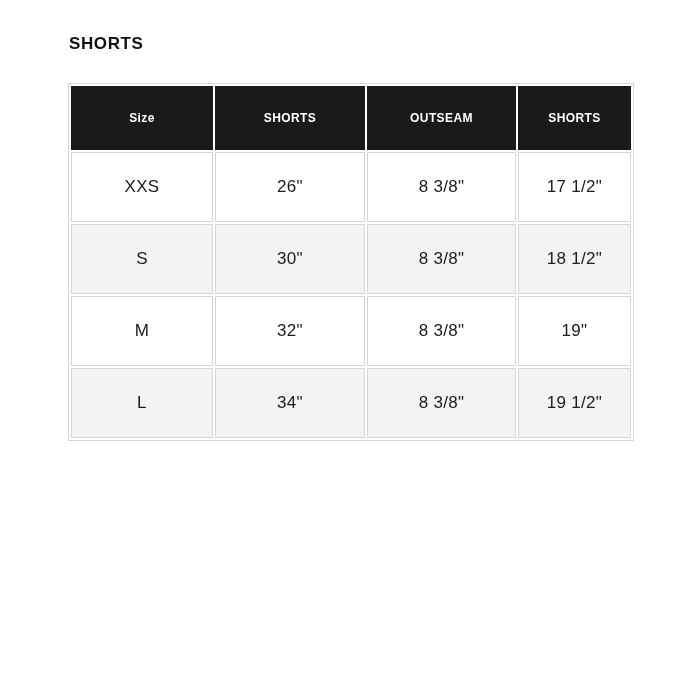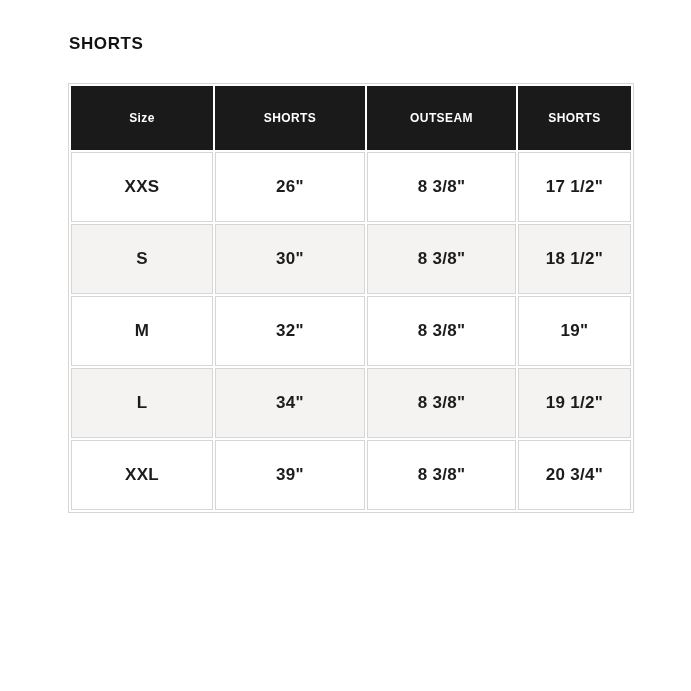--- a/index.html
+++ b/index.html
@@ -46,21 +46,21 @@
     letter-spacing: 0.4px;
     text-align: center;
     vertical-align: middle;
   }
   .size-table td {
     height: 70px;
     border: 1px solid var(--border, #d6d6d6);
     background: var(--row-bg, #ffffff);
     color: var(--body-text, #1c1c1c);
     font-size: 17px;
-    font-weight: bold;
+    font-weight: normal;
     letter-spacing: 0.3px;
     text-align: center;
     vertical-align: middle;
   }
   .size-table tbody tr:nth-child(even) td {
     background: var(--row-alt-bg, #f4f3f1);
   }
 </style>
 </head>
 <body>
@@ -101,21 +101,15 @@
           <td>32"</td>
           <td>8 3/8"</td>
           <td>19"</td>
         </tr>
         <tr>
           <td>L</td>
           <td>34"</td>
           <td>8 3/8"</td>
           <td>19 1/2"</td>
         </tr>
-        <tr>
-          <td>XXL</td>
-          <td>39"</td>
-          <td>8 3/8"</td>
-          <td>20 3/4"</td>
-        </tr>
       </tbody>
   </table>
 </div>
 
 </body></html>

